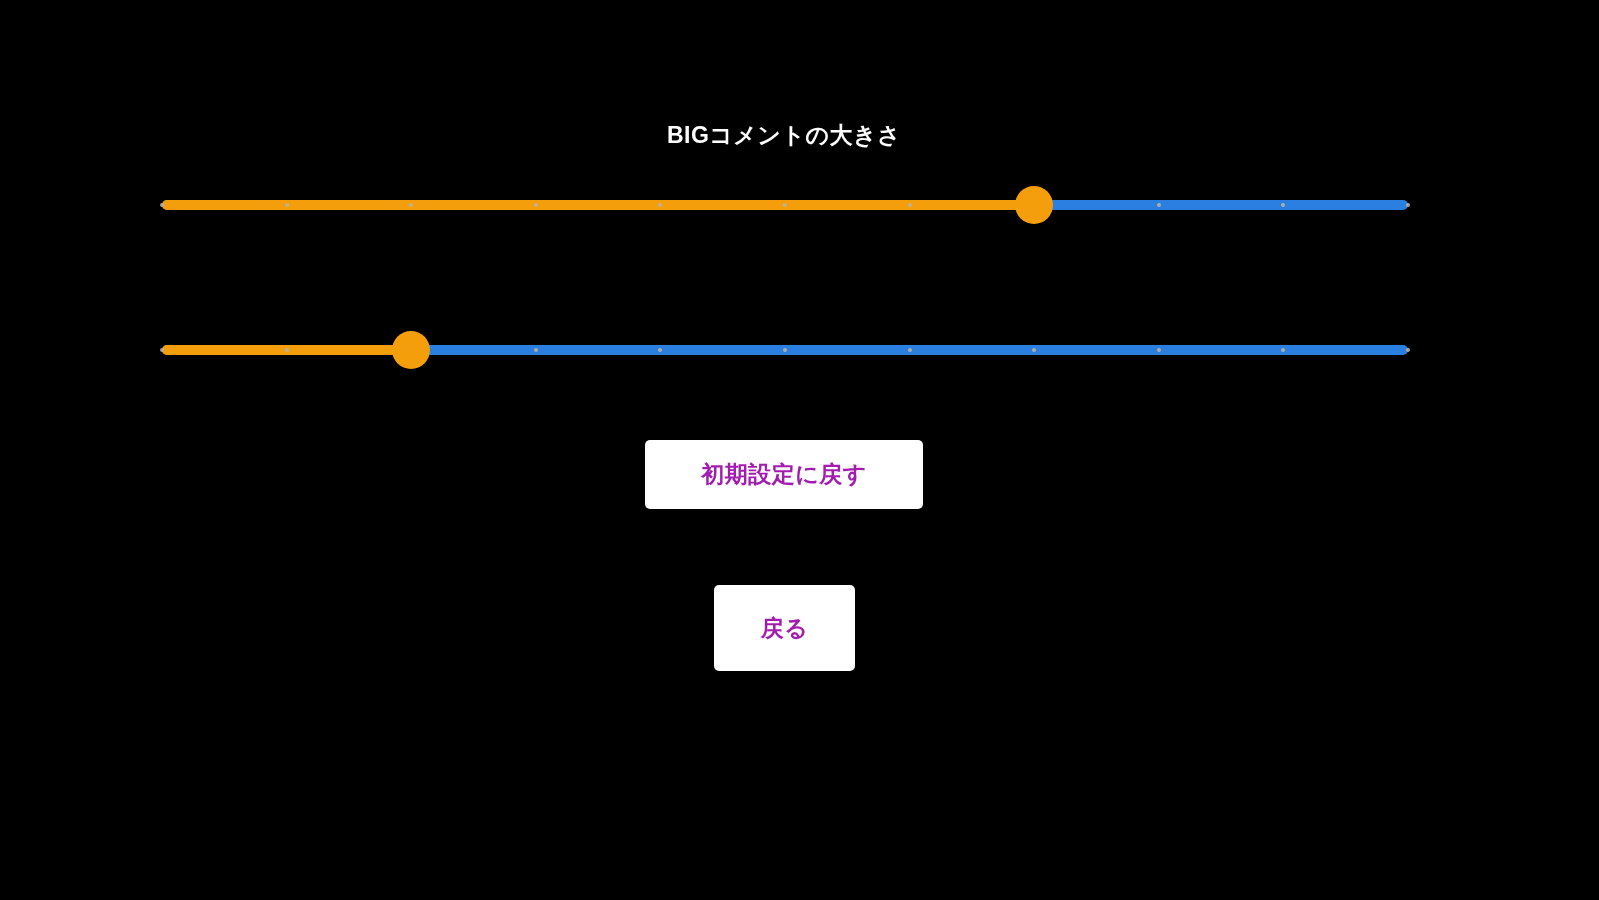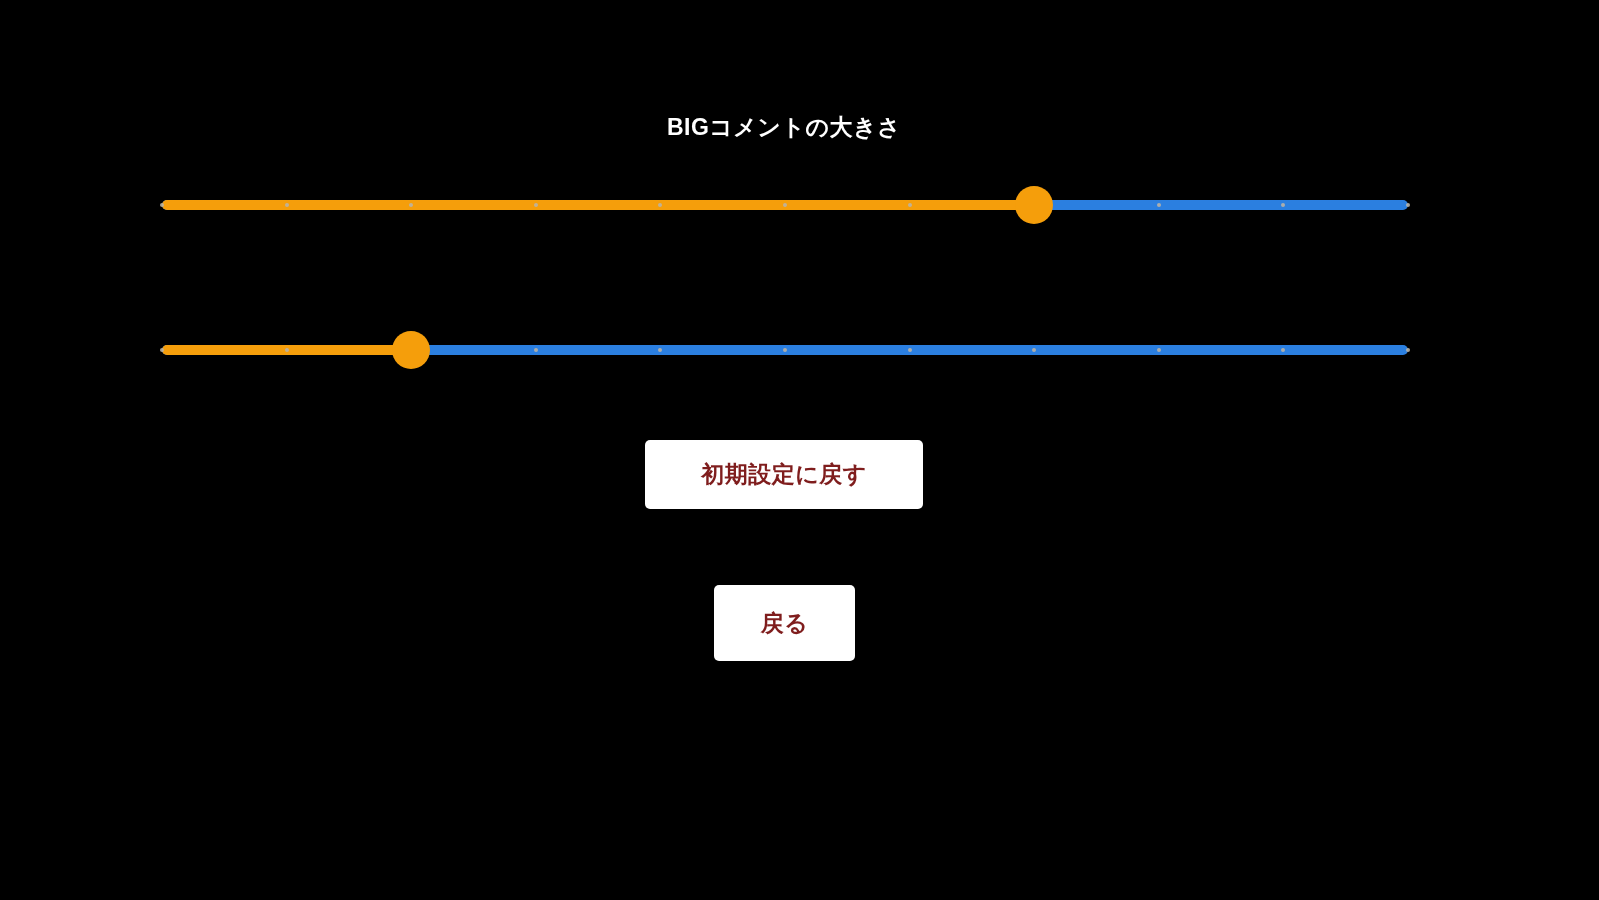--- a/index.html
+++ b/index.html
@@ -30,21 +30,21 @@
     left: 0;
     width: 1568px;
     text-align: center;
     color: #ffffff;
     font-size: 23px;
     font-weight: 700;
     letter-spacing: 0.5px;
     line-height: 1;
     white-space: nowrap;
   }
-  #label-size  { top: 116px; }
+  #label-size  { top: 124px; }
   #label-speed { top: 266px; }
 
   
   .slider {
     position: absolute;
     left: 162px;
     width: 1246px;
     height: 40px;
   }
   #slider-size  { top: 185px; }
@@ -95,21 +95,21 @@
     background: #F59E0B;
     cursor: pointer;
   }
 
   
   .action-button {
     position: absolute;
     background: #ffffff;
     border: none;
     border-radius: 5px;
-    color: #7f1d1d;
+    color: #a21caf;
     font-family: "Liberation Sans", "DejaVu Sans", sans-serif;
     font-size: 23px;
     font-weight: 700;
     letter-spacing: 0.5px;
     cursor: pointer;
     padding: 0;
     white-space: nowrap;
     display: flex;
     align-items: center;
     justify-content: center;
@@ -117,21 +117,21 @@
   #btn-reset {
     left: 645px;
     top: 440px;
     width: 278px;
     height: 69px;
   }
   #btn-back {
     left: 714px;
     top: 585px;
     width: 141px;
-    height: 76px;
+    height: 86px;
   }
 </style>
 </head>
 <body>
 
 <div id="screen">
 
   <div class="setting-label" id="label-size">BIGコメントの大きさ</div>
 
   <div class="slider" id="slider-size">

